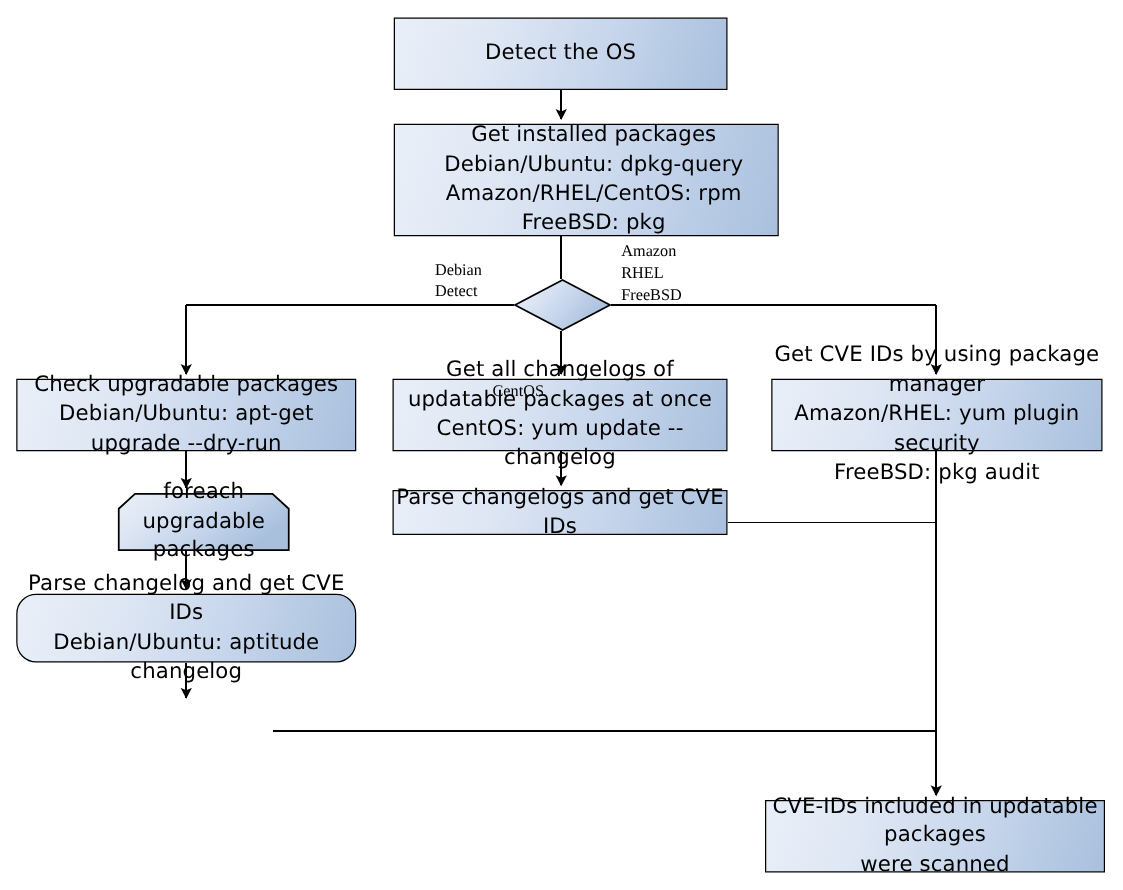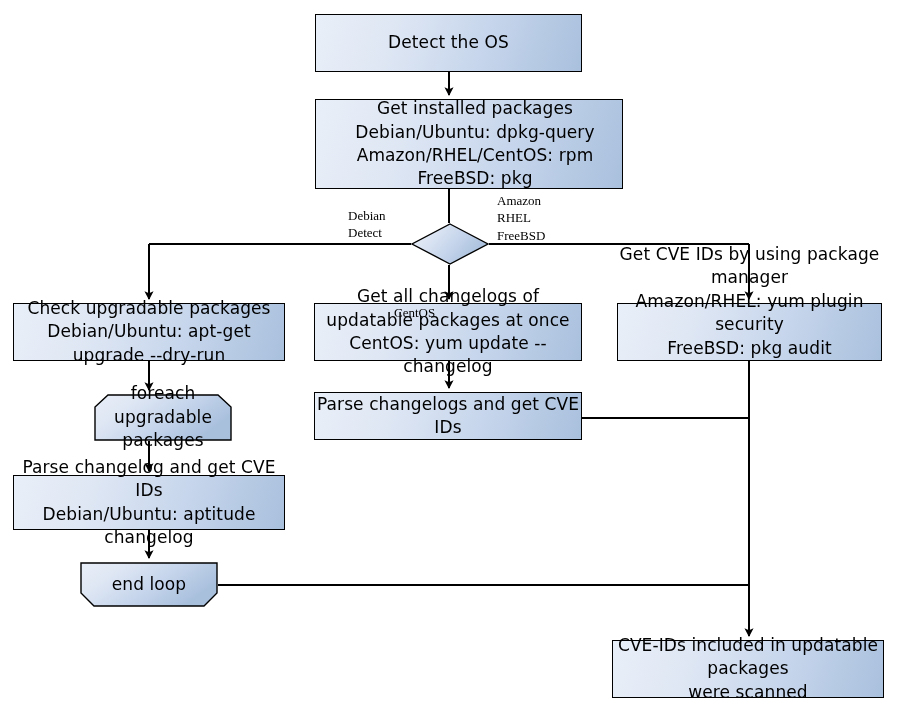--- a/index.html
+++ b/index.html
@@ -143,49 +143,43 @@
   <div class="node box" style="left:314px;top:303px;width:268px;height:58px;">
     <span class="node-label">Get all changelogs of updatable packages at once
 CentOS: yum update --changelog</span>
   </div>
 
   <div class="node box" style="left:13px;top:303px;width:272px;height:58px;">
     <span class="node-label">Check upgradable packages
 Debian/Ubuntu: apt-get upgrade --dry-run</span>
   </div>
 
-  <div class="node box" style="left:617px;top:303px;width:265px;height:58px;align-items:flex-end;">
+  <div class="node box" style="left:617px;top:303px;width:265px;height:58px;">
     <span class="node-label">Get CVE IDs by using package manager
 Amazon/RHEL: yum plugin security
 FreeBSD: pkg audit</span>
   </div>
 
   <div class="node loop-start" style="left:80px;top:394px;width:166px;height:47px;">
     <svg class="shape" width="138" height="47" viewBox="0 0 138 47" xmlns="http://www.w3.org/2000/svg">
       <polygon points="14,1 124,1 137,13 137,46 1,46 1,13" fill="url(#gradNode)" stroke="#000000" stroke-width="1.4"></polygon>
     </svg>
     <span class="txt">foreach
 upgradable  packages</span>
   </div>
 
-  <div class="node box" style="left:314px;top:392px;width:268px;height:48px;">
+  <div class="node box" style="left:314px;top:392px;width:268px;height:36px;">
     <span class="node-label">Parse changelogs and get CVE IDs</span>
   </div>
 
-  <div class="node box" style="left:13px;top:475px;width:272px;height:55px;">
+  <div class="node box" style="left:13px;top:475px;width:272px;height:55px;border-radius:16px;">
     <span class="node-label">Parse changelog and get  CVE IDs
 Debian/Ubuntu: aptitude changelog</span>
   </div>
 
-  <div class="node loop-end" style="left:80px;top:562px;width:138px;height:45px;">
-    <svg class="shape" width="138" height="45" viewBox="0 0 138 45" xmlns="http://www.w3.org/2000/svg">
-      <polygon points="1,1 137,1 137,31 124,44 14,44 1,31" fill="url(#gradNode)" stroke="#000000" stroke-width="1.4"></polygon>
-    </svg>
-    <span class="txt">end loop</span>
-  </div>
 
   <div class="node box" style="left:612px;top:640px;width:272px;height:58px;">
     <span class="node-label">CVE-IDs included in updatable packages
 were scanned</span>
   </div>
 
   <div class="edge-label" style="left:348px;top:207px;">Debian
 Detect</div>
   <div class="edge-label" style="left:497px;top:192px;">Amazon
 RHEL

